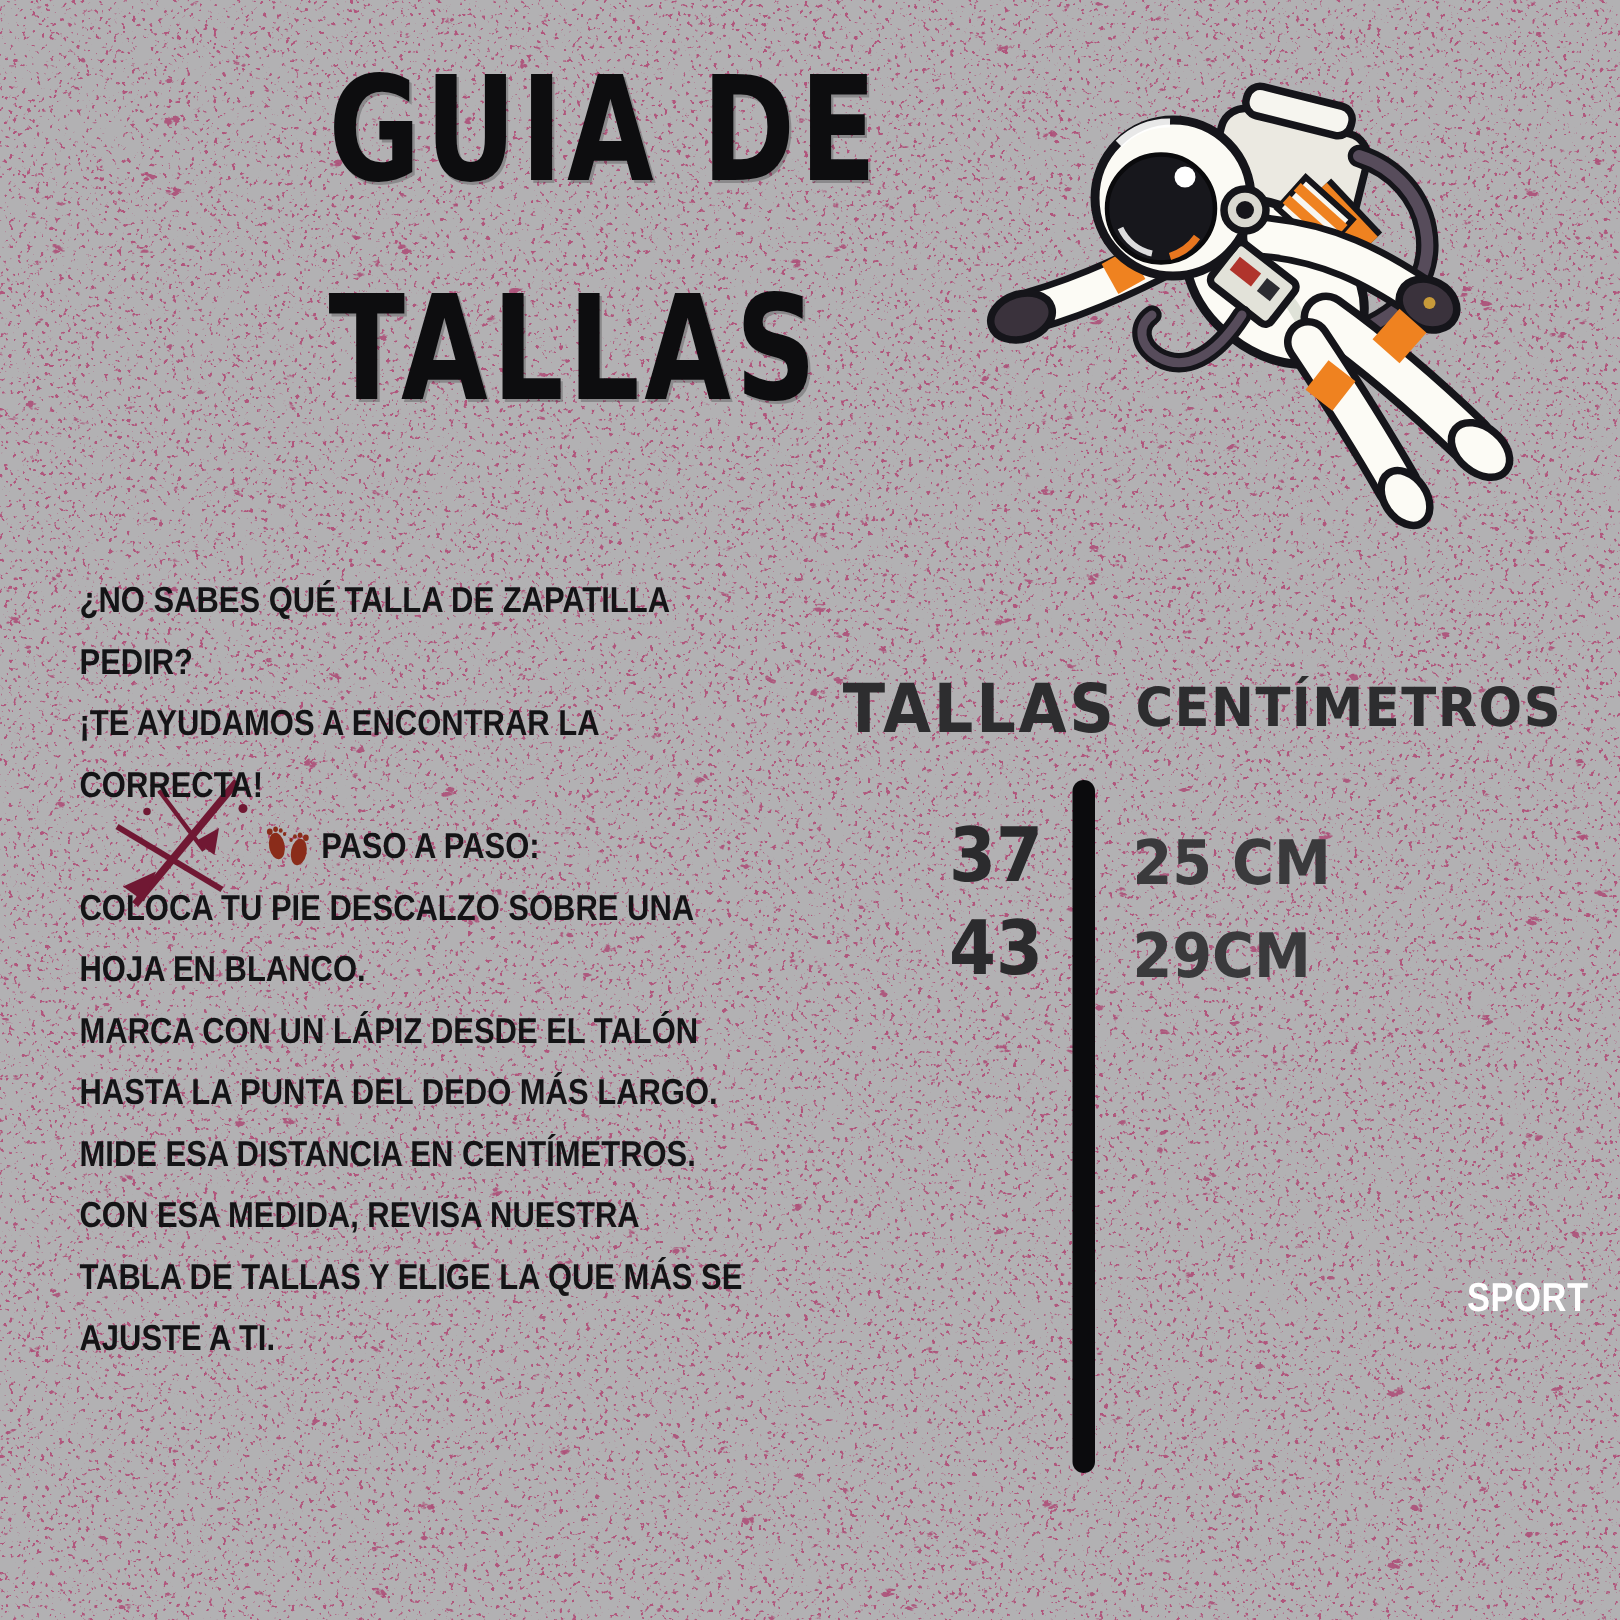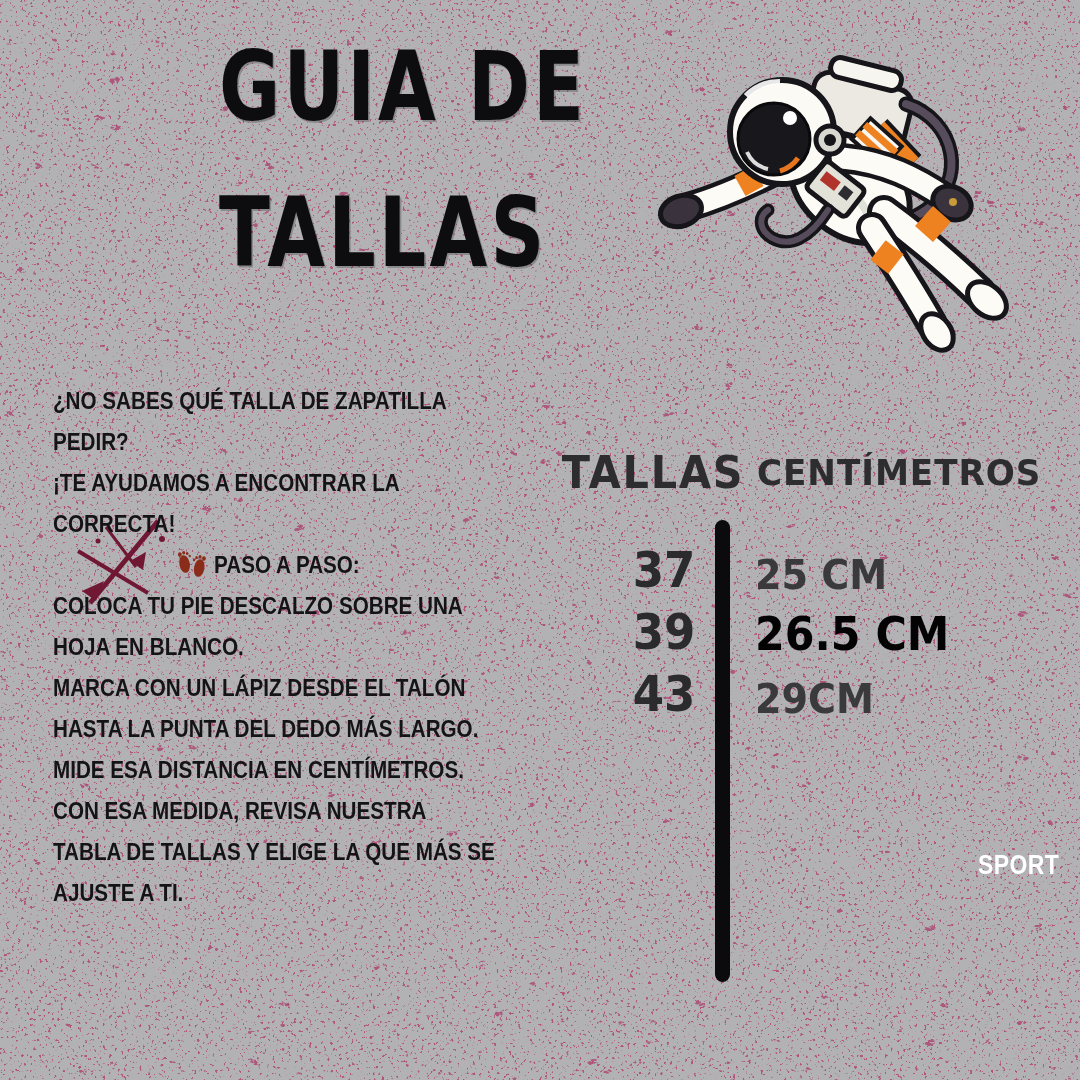--- a/index.html
+++ b/index.html
@@ -203,24 +203,20 @@
 
 <div class="content size-table">
   <div class="hdr hdr1">TALLAS</div>
   <div class="hdr hdr2">CENTÍMETROS</div>
   <div class="divider"></div>
   <div class="rows">
     <div class="row">
       <div class="size">37</div>
       <div class="cm">25 CM</div>
     </div>
-    <div class="row highlight">
-      <div class="size">39</div>
-      <div class="cm">26.5 CM</div>
-    </div>
     <div class="row">
       <div class="size">43</div>
       <div class="cm">29CM</div>
     </div>
   </div>
 </div>
 
 <div class="content sport">SPORT</div>
 
 </body></html>

